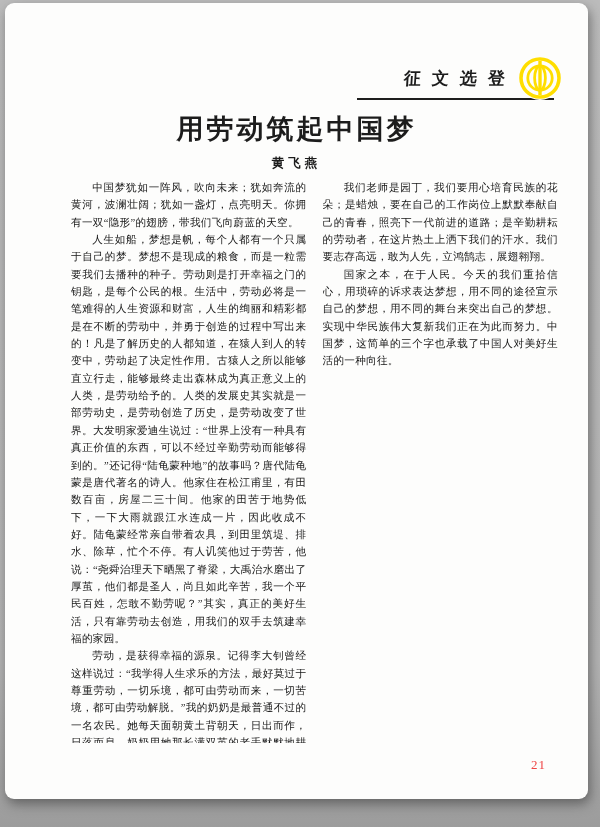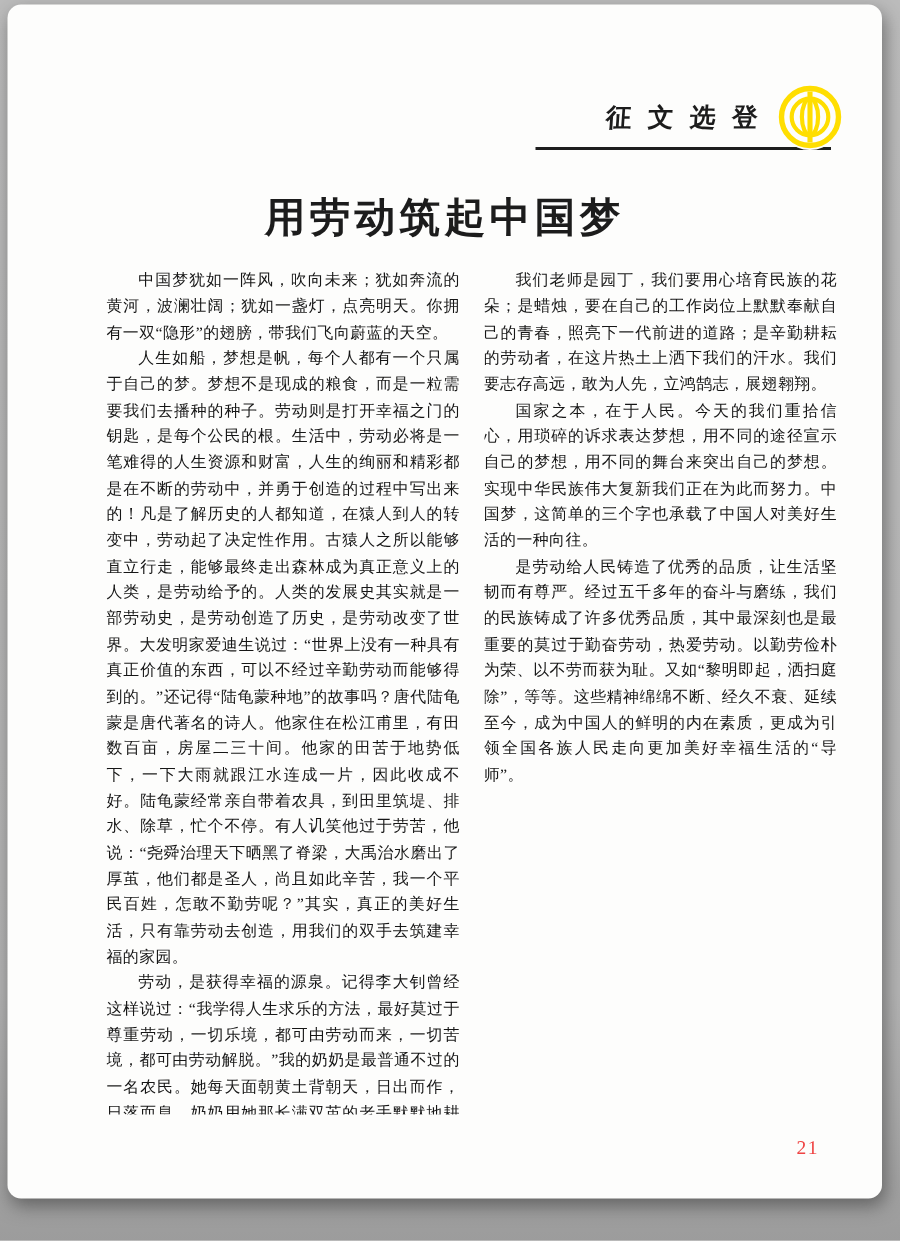--- a/index.html
+++ b/index.html
@@ -28,21 +28,21 @@
     font-weight:700;font-size:17px;letter-spacing:11px;
     transform:skewX(-4deg);
     margin-right:2px;white-space:nowrap;
   }
   .emblem{width:44px;height:44px;display:inline-block;position:relative;z-index:2;background:#fdfdfc;border-radius:50%;}
   .badge-rule{
     position:absolute;top:95px;left:352px;right:34px;height:2px;background:#1e1e1e;
   }
   
   .article-title{
-    position:absolute;top:108px;left:0;right:0;margin:16px;
+    position:absolute;top:108px;left:0;right:0;margin:0;
     text-align:center;
     font-family:"Liberation Sans","DejaVu Sans",sans-serif;
     font-weight:900;font-size:27px;letter-spacing:3px;
   }
   .article-author{
     position:absolute;top:152px;left:0;right:0;
     text-align:center;
     font-family:"Liberation Sans","DejaVu Sans",sans-serif;
     font-weight:700;font-size:12.5px;letter-spacing:4px;
   }
@@ -79,29 +79,29 @@
           <circle class="emblem-stroke" cx="22" cy="22" r="19" fill="none" stroke="#FFDE00" stroke-width="3.6"></circle>
           <circle class="emblem-stroke" cx="22" cy="22" r="12.2" fill="none" stroke="#FFDE00" stroke-width="2.8"></circle>
           <ellipse class="emblem-stroke" cx="22" cy="22" rx="5.4" ry="12.2" fill="none" stroke="#FFDE00" stroke-width="2.8"></ellipse>
           <line class="emblem-stroke" x1="22" y1="5" x2="22" y2="39" stroke="#FFDE00" stroke-width="3.4"></line>
         </svg>
       </span>
     </div>
     <div class="badge-rule"></div>
 
     <h1 class="article-title">用劳动筑起中国梦</h1>
+    <div class="article-author">黄飞燕</div>
 
     <div class="columns">
       <div class="col" id="col-left">
           <p>中国梦犹如一阵风，吹向未来；犹如奔流的黄河，波澜壮阔；犹如一盏灯，点亮明天。你拥有一双“隐形”的翅膀，带我们飞向蔚蓝的天空。</p>
           <p>人生如船，梦想是帆，每个人都有一个只属于自己的梦。梦想不是现成的粮食，而是一粒需要我们去播种的种子。劳动则是打开幸福之门的钥匙，是每个公民的根。生活中，劳动必将是一笔难得的人生资源和财富，人生的绚丽和精彩都是在不断的劳动中，并勇于创造的过程中写出来的！凡是了解历史的人都知道，在猿人到人的转变中，劳动起了决定性作用。古猿人之所以能够直立行走，能够最终走出森林成为真正意义上的人类，是劳动给予的。人类的发展史其实就是一部劳动史，是劳动创造了历史，是劳动改变了世界。大发明家爱迪生说过：“世界上没有一种具有真正价值的东西，可以不经过辛勤劳动而能够得到的。”还记得“陆龟蒙种地”的故事吗？唐代陆龟蒙是唐代著名的诗人。他家住在松江甫里，有田数百亩，房屋二三十间。他家的田苦于地势低下，一下大雨就跟江水连成一片，因此收成不好。陆龟蒙经常亲自带着农具，到田里筑堤、排水、除草，忙个不停。有人讥笑他过于劳苦，他说：“尧舜治理天下晒黑了脊梁，大禹治水磨出了厚茧，他们都是圣人，尚且如此辛苦，我一个平民百姓，怎敢不勤劳呢？”其实，真正的美好生活，只有靠劳动去创造，用我们的双手去筑建幸福的家园。</p>
           <p>劳动，是获得幸福的源泉。记得李大钊曾经这样说过：“我学得人生求乐的方法，最好莫过于尊重劳动，一切乐境，都可由劳动而来，一切苦境，都可由劳动解脱。”我的奶奶是最普通不过的一名农民。她每天面朝黄土背朝天，日出而作，日落而息。奶奶用她那长满双茧的老手默默地耕耘着，在那一块块田地上，不知流下了多少汗水。然而，奶奶脸上总是洋溢着快乐的笑容。她只有白天劳动，晚上才能睡上一个安稳觉。正</p>
         </div>
       <div class="col" id="col-right">
           <p>我们老师是园丁，我们要用心培育民族的花朵；是蜡烛，要在自己的工作岗位上默默奉献自己的青春，照亮下一代前进的道路；是辛勤耕耘的劳动者，在这片热土上洒下我们的汗水。我们要志存高远，敢为人先，立鸿鹄志，展翅翱翔。</p>
           <p>国家之本，在于人民。今天的我们重拾信心，用琐碎的诉求表达梦想，用不同的途径宣示自己的梦想，用不同的舞台来突出自己的梦想。实现中华民族伟大复新我们正在为此而努力。中国梦，这简单的三个字也承载了中国人对美好生活的一种向往。</p>
-          <p>是劳动给人民铸造了优秀的品质，让生活坚韧而有尊严。经过五千多年的奋斗与磨练，我们的民族铸成了许多优秀品质，其中最深刻也是最重要的莫过于勤奋劳动，热爱劳动。以勤劳俭朴为荣、以不劳而获为耻。又如“黎明即起，洒扫庭除”，等等。这些精神绵绵不断、经久不衰、延续至今，成为中国人的鲜明的内在素质，更成为引领全国各族人民走向更加美好幸福生活的“导师”。</p>
         </div>
     </div>
 
     <div class="page-number">21</div>
   </div>
 </div>
 
 </body></html>

